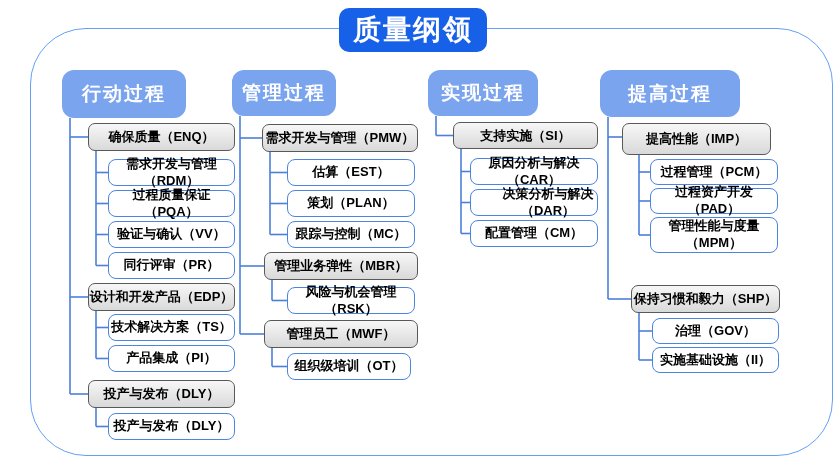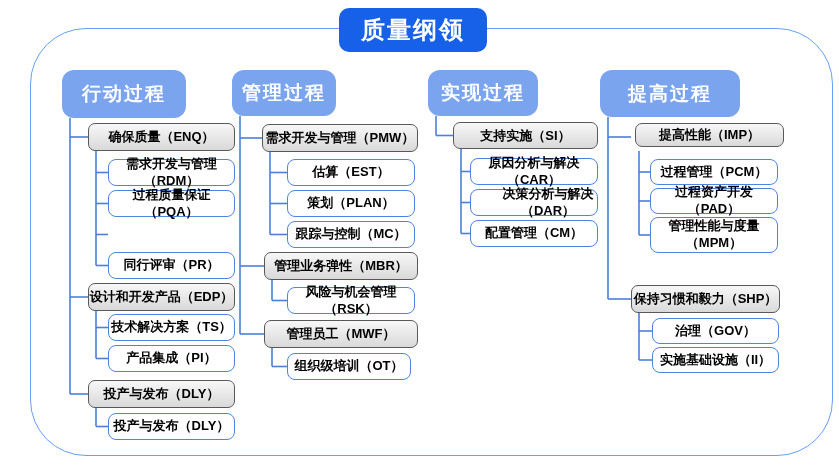--- a/index.html
+++ b/index.html
@@ -13,21 +13,21 @@
   }
   html,body{margin:0;padding:0;background:#ffffff;}
   body{font-family:"Liberation Sans","DejaVu Sans",sans-serif;}
   .canvas{position:relative;width:839px;height:469px;background:#ffffff;overflow:hidden;}
   .frame{position:absolute;left:30px;top:28px;width:801px;height:426px;
          border:1.5px solid var(--frame-border);border-radius:56px;z-index:0;background:transparent;}
   svg.connectors{position:absolute;left:0;top:0;z-index:1;}
   svg.connectors line{stroke:var(--connector);stroke-width:1.6;}
   .node{position:absolute;display:flex;align-items:center;justify-content:center;
         box-sizing:border-box;text-align:center;z-index:2;}
-  .title-box{background:var(--title-bg);color:#ffffff;font-size:24px;font-weight:bold;
+  .title-box{background:var(--title-bg);color:#ffffff;font-size:28px;font-weight:bold;
         border-radius:10px;letter-spacing:2px;z-index:3;}
   .col-header{background:var(--header-bg);color:#ffffff;font-size:19px;font-weight:bold;
         border-radius:12px;letter-spacing:2px;}
   .group-box{background:linear-gradient(#f7f7f7,#d9d9d9);border:1.5px solid var(--group-border);
         border-radius:7px;color:#000;font-size:13px;font-weight:bold;white-space:nowrap;}
   .child-box{background:#ffffff;border:1.5px solid var(--child-border);
         border-radius:8px;color:#000;font-size:13px;font-weight:bold;
         white-space:pre-line;line-height:1.3;}
 </style>
 </head>
@@ -85,20 +85,21 @@
     <line x1="639" y1="331" x2="652" y2="331"></line>
     <line x1="639" y1="360" x2="652" y2="360"></line>
   </svg>
 
   <div class="node title-box" style="left:339px;top:8px;width:148px;height:44px;">质量纲领</div>
 
   <div class="node col-header" style="left:62px;top:70px;width:124px;height:48px;">行动过程</div>
   <div class="node group-box" style="left:88px;top:123px;width:147px;height:28px;">确保质量（ENQ）</div>
   <div class="node child-box" style="left:108px;top:159px;width:127px;height:27px;">需求开发与管理（RDM）</div>
   <div class="node child-box" style="left:108px;top:190px;width:127px;height:27px;">过程质量保证（PQA）</div>
+  <div class="node child-box" style="left:108px;top:221px;width:127px;height:27px;">验证与确认（VV）</div>
   <div class="node child-box" style="left:108px;top:252px;width:127px;height:27px;">同行评审（PR）</div>
   <div class="node group-box" style="left:88px;top:283px;width:147px;height:28px;">设计和开发产品（EDP）</div>
   <div class="node child-box" style="left:108px;top:314px;width:127px;height:27px;">技术解决方案（TS）</div>
   <div class="node child-box" style="left:108px;top:345px;width:127px;height:27px;">产品集成（PI）</div>
   <div class="node group-box" style="left:88px;top:380px;width:147px;height:28px;">投产与发布（DLY）</div>
   <div class="node child-box" style="left:108px;top:413px;width:127px;height:27px;">投产与发布（DLY）</div>
 
   <div class="node col-header" style="left:232px;top:70px;width:104px;height:46px;">管理过程</div>
   <div class="node group-box" style="left:262px;top:124px;width:156px;height:28px;">需求开发与管理（PMW）</div>
   <div class="node child-box" style="left:287px;top:159px;width:128px;height:27px;">估算（EST）</div>
@@ -109,21 +110,21 @@
   <div class="node group-box" style="left:264px;top:320px;width:154px;height:28px;">管理员工（MWF）</div>
   <div class="node child-box" style="left:287px;top:353px;width:124px;height:27px;">组织级培训（OT）</div>
 
   <div class="node col-header" style="left:428px;top:70px;width:110px;height:46px;">实现过程</div>
   <div class="node group-box" style="left:453px;top:122px;width:145px;height:27px;">支持实施（SI）</div>
   <div class="node child-box" style="left:470px;top:158px;width:128px;height:27px;">原因分析与解决（CAR）</div>
   <div class="node child-box" style="left:470px;top:189px;width:128px;height:27px;padding-left:28px;">决策分析与解决（DAR）</div>
   <div class="node child-box" style="left:470px;top:220px;width:128px;height:27px;">配置管理（CM）</div>
 
   <div class="node col-header" style="left:600px;top:70px;width:140px;height:47px;">提高过程</div>
-  <div class="node group-box" style="left:635px;top:123px;width:149px;height:24px;">提高性能（IMP）</div>
+  <div class="node group-box" style="left:622px;top:123px;width:149px;height:32px;">提高性能（IMP）</div>
   <div class="node child-box" style="left:650px;top:159px;width:128px;height:26px;">过程管理（PCM）</div>
   <div class="node child-box" style="left:650px;top:188px;width:128px;height:26px;">过程资产开发（PAD）</div>
   <div class="node child-box" style="left:650px;top:217px;width:128px;height:36px;">管理性能与度量
 （MPM）</div>
   <div class="node group-box" style="left:631px;top:285px;width:149px;height:28px;">保持习惯和毅力（SHP）</div>
   <div class="node child-box" style="left:652px;top:318px;width:127px;height:26px;">治理（GOV）</div>
   <div class="node child-box" style="left:652px;top:347px;width:127px;height:26px;">实施基础设施（II）</div>
 
 </div>
 

